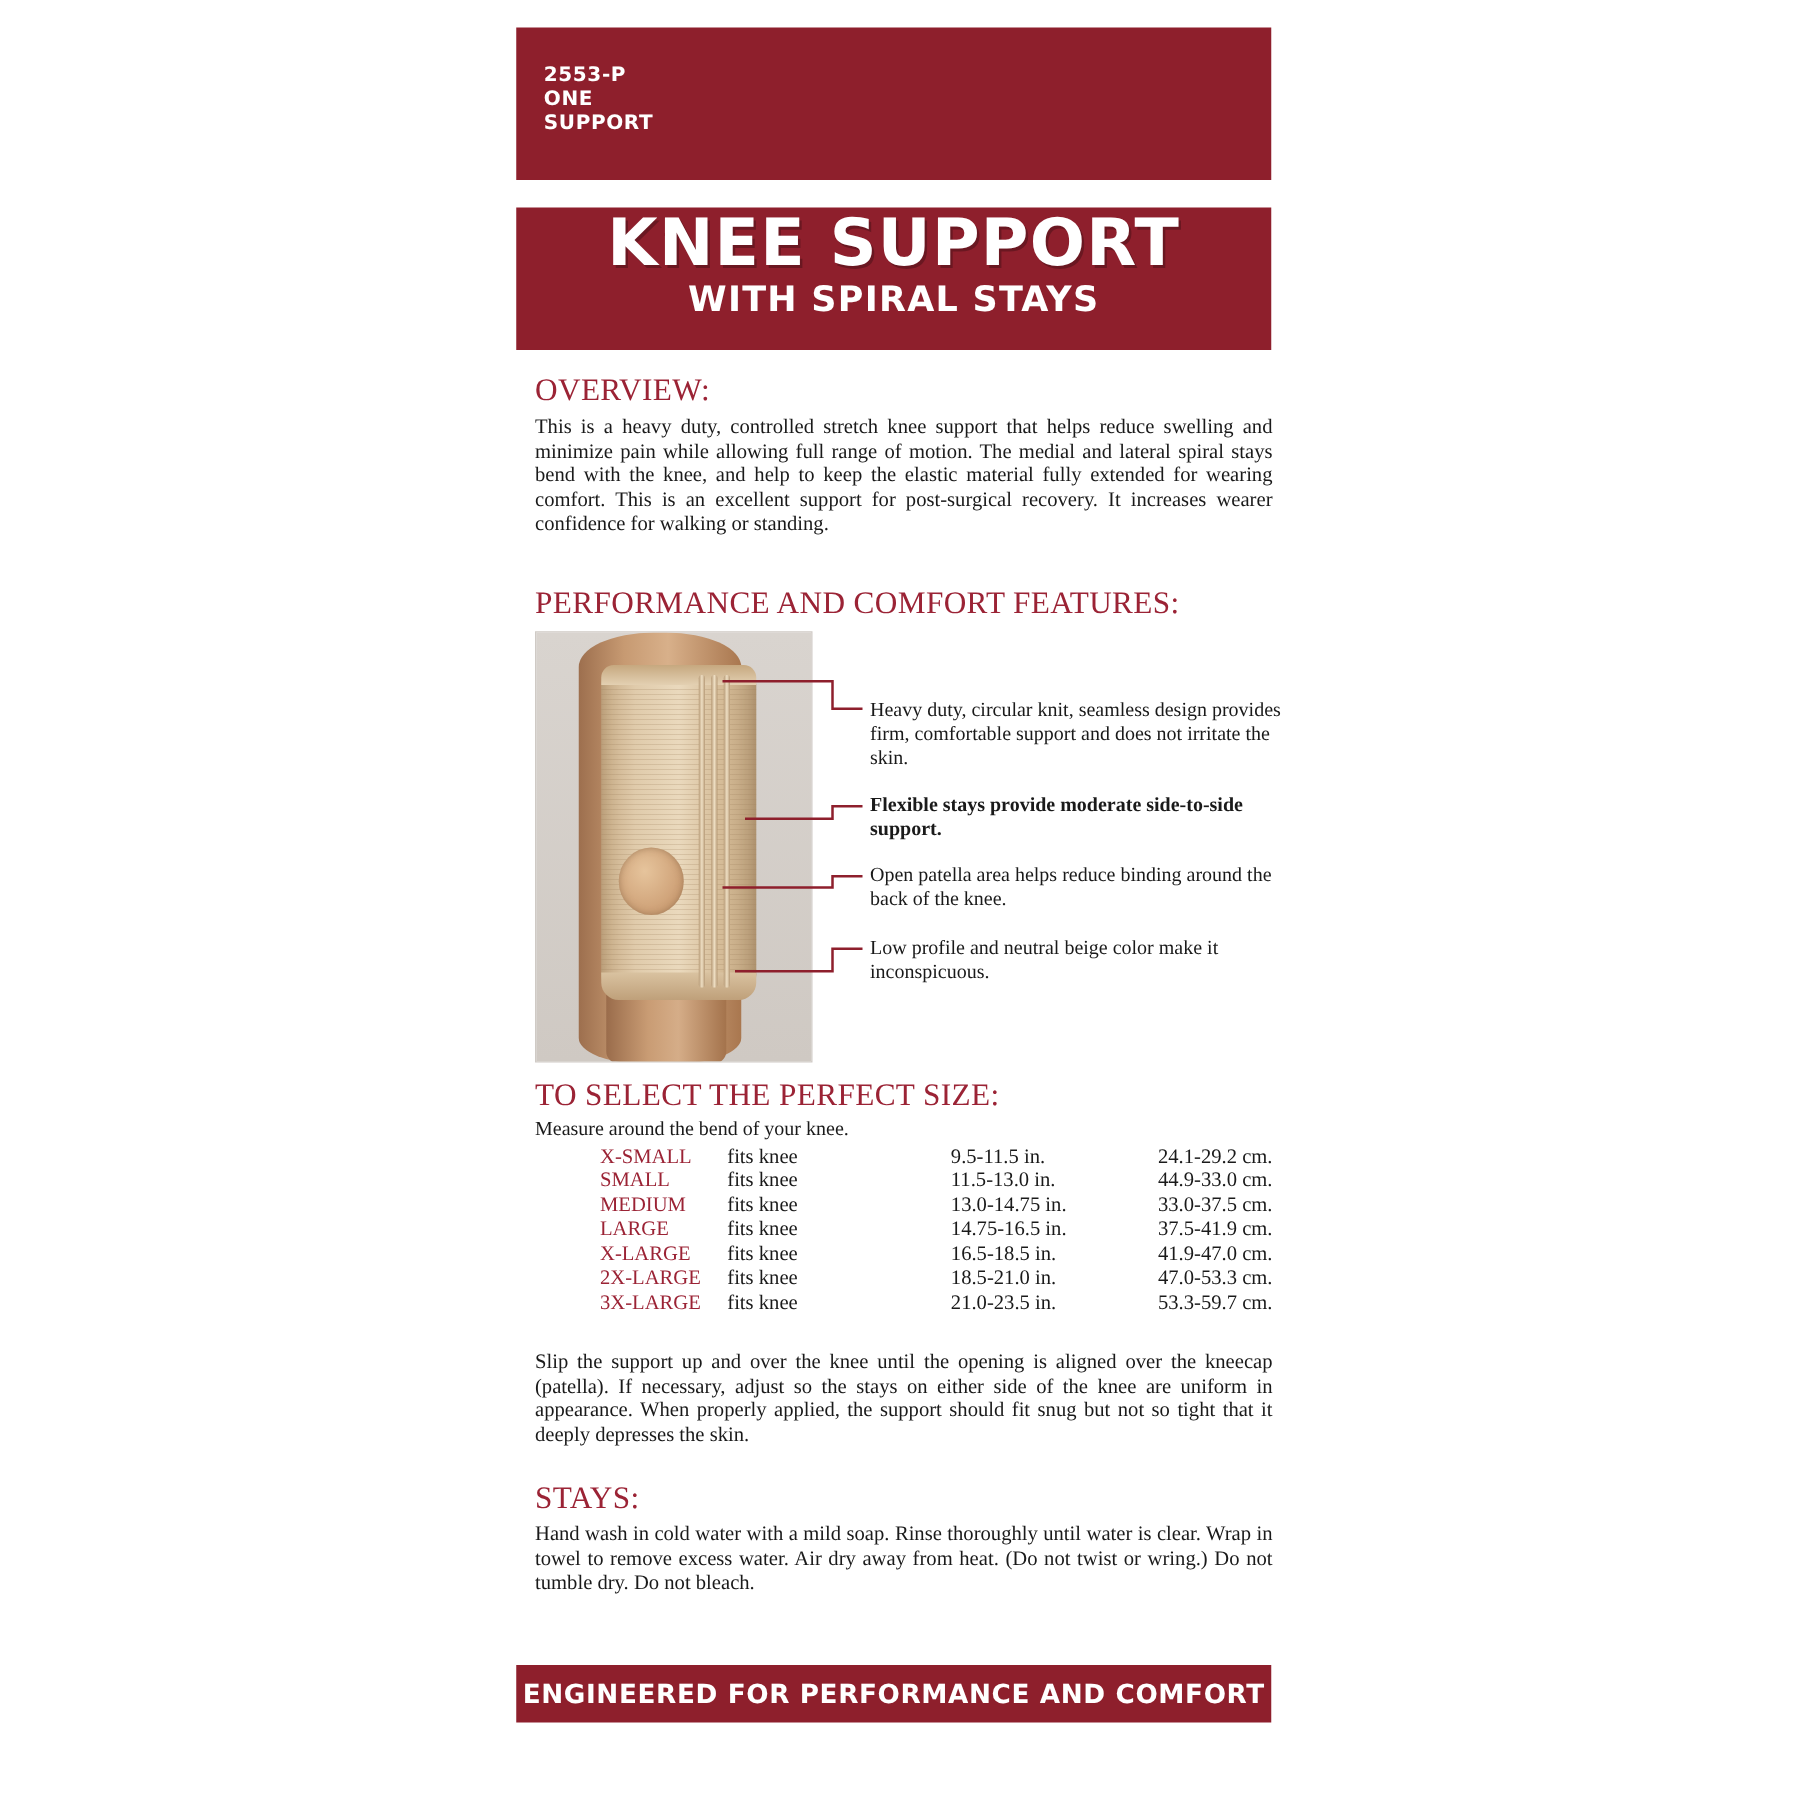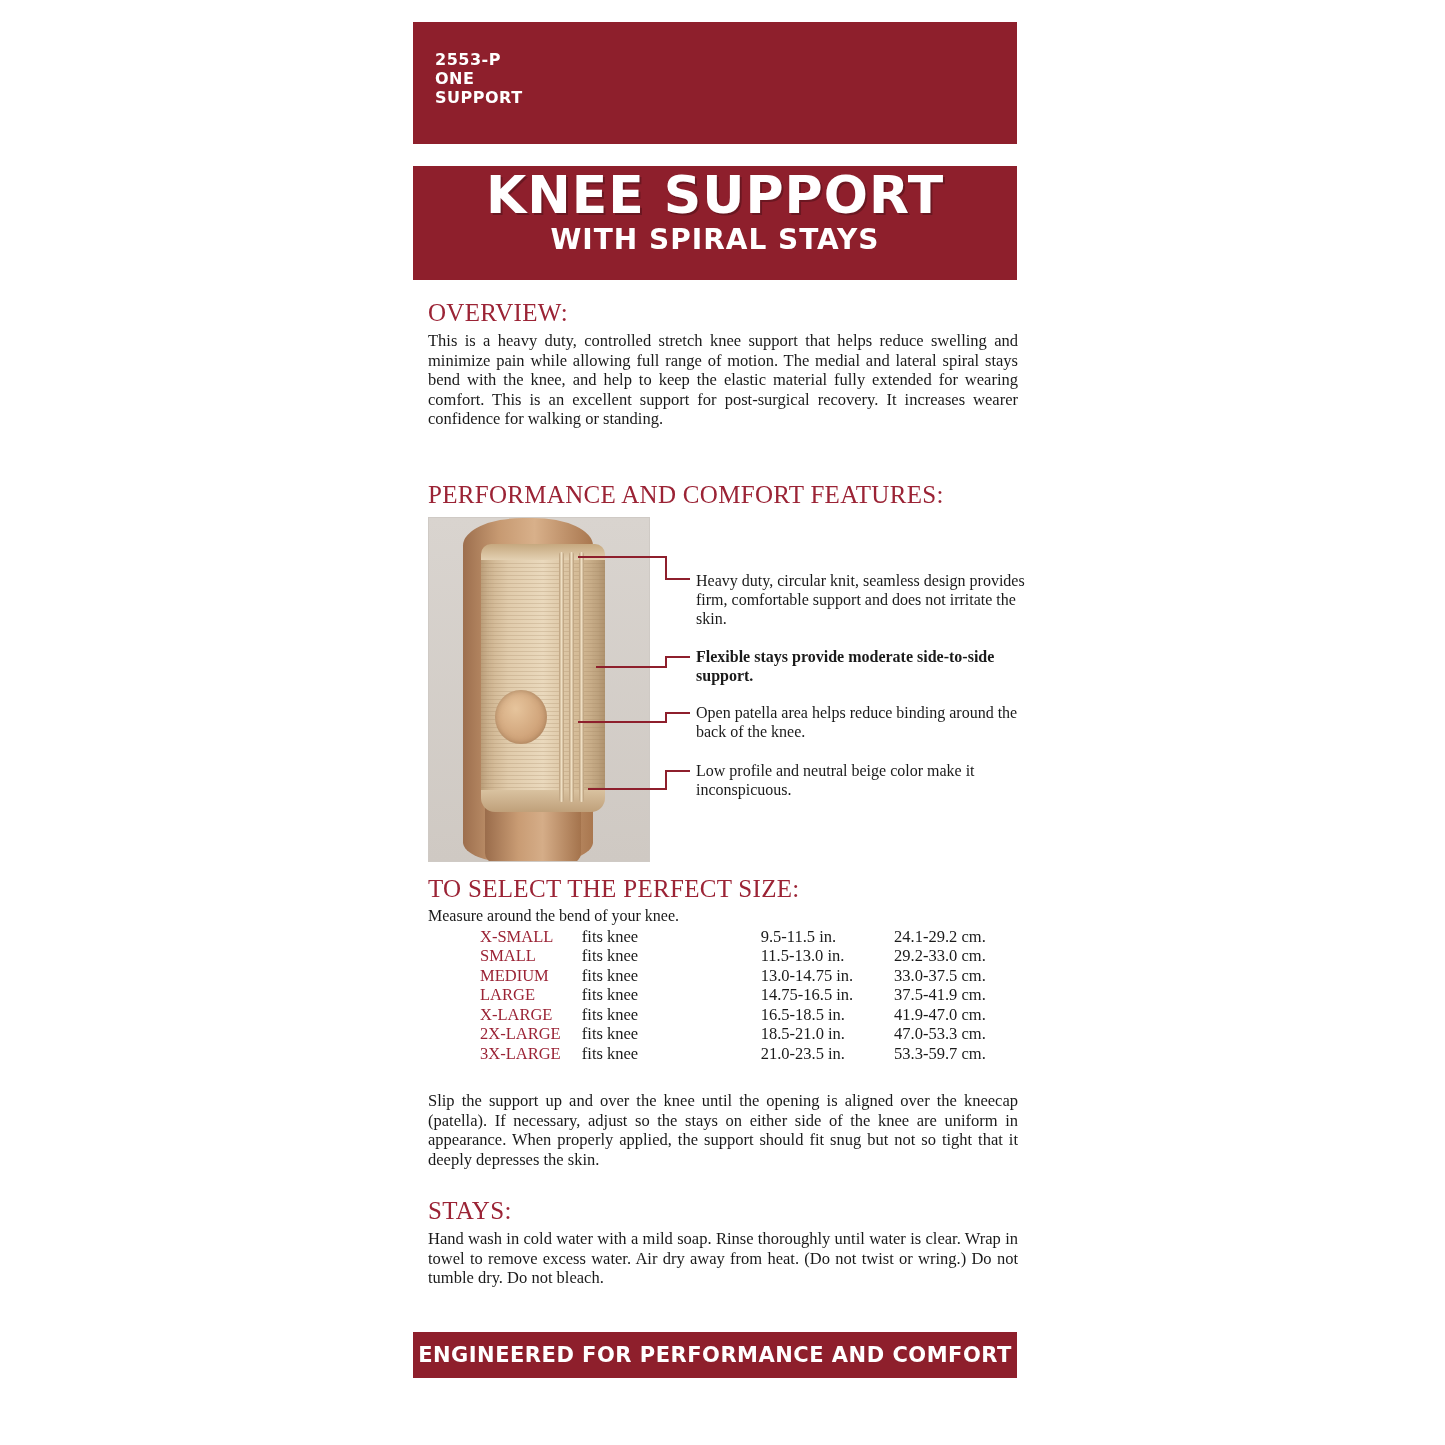--- a/index.html
+++ b/index.html
@@ -87,21 +87,21 @@
     letter-spacing: 0.3px;
   }
   p.body {
     font-size: 16.5px;
     line-height: 19.5px;
     margin: 0;
     text-align: justify;
     color: #1a1a1a;
   }
   .sec-overview { margin-bottom: 0; }
-  .sec-features { margin-top: 52px; }
+  .sec-features { margin-top: 40px; }
 
   
   .figure-wrap {
     position: relative;
     margin-top: 8px;
     height: 352px;
   }
   .photo {
     position: absolute;
     left: 0;
@@ -221,21 +221,21 @@
     font-size: 16.5px;
   }
   table.sizes td {
     padding: 0 0 0 0;
     line-height: 19.5px;
     vertical-align: top;
   }
   td.size-name { color: #9b2335; width: 108px; white-space: nowrap; }
   td.fits { color: #1a1a1a; width: 222px; }
   td.inches { width: 160px; }
-  td.cm { width: 150px; }
+  td.cm { width: 150px; text-align: right; }
 
   .sec-apply { margin-top: 28px; }
   .sec-care { margin-top: 28px; }
 
   
   .footer-bar {
     position: absolute;
     left: 413px;
     top: 1332px;
     width: 604px;
@@ -319,21 +319,21 @@
           <tr>
             <td class="size-name">X-SMALL</td>
             <td class="fits">fits knee</td>
             <td class="inches">9.5-11.5 in.</td>
             <td class="cm">24.1-29.2 cm.</td>
           </tr>
           <tr>
             <td class="size-name">SMALL</td>
             <td class="fits">fits knee</td>
             <td class="inches">11.5-13.0 in.</td>
-            <td class="cm">29.2-33.0 cm.</td>
+            <td class="cm">44.9-33.0 cm.</td>
           </tr>
           <tr>
             <td class="size-name">MEDIUM</td>
             <td class="fits">fits knee</td>
             <td class="inches">13.0-14.75 in.</td>
             <td class="cm">33.0-37.5 cm.</td>
           </tr>
           <tr>
             <td class="size-name">LARGE</td>
             <td class="fits">fits knee</td>

